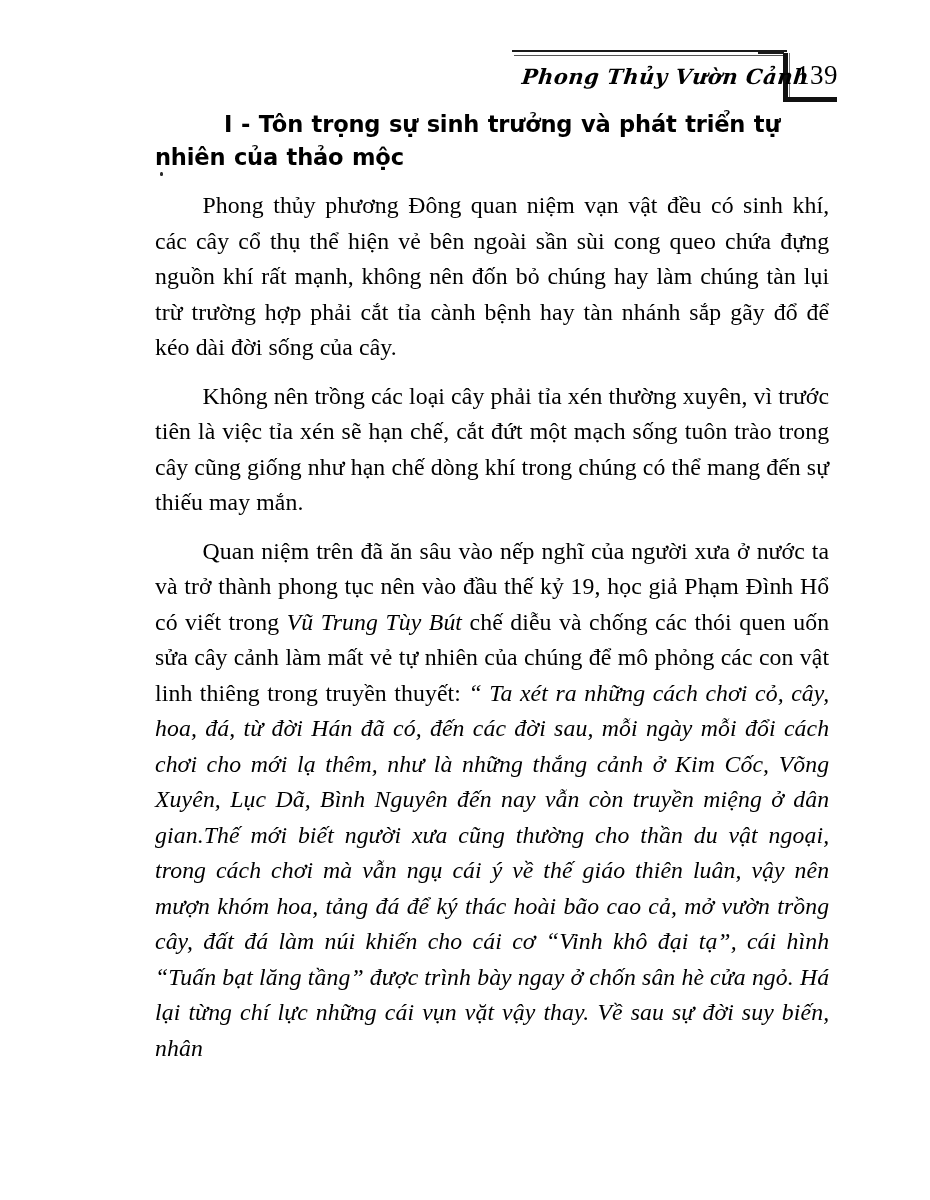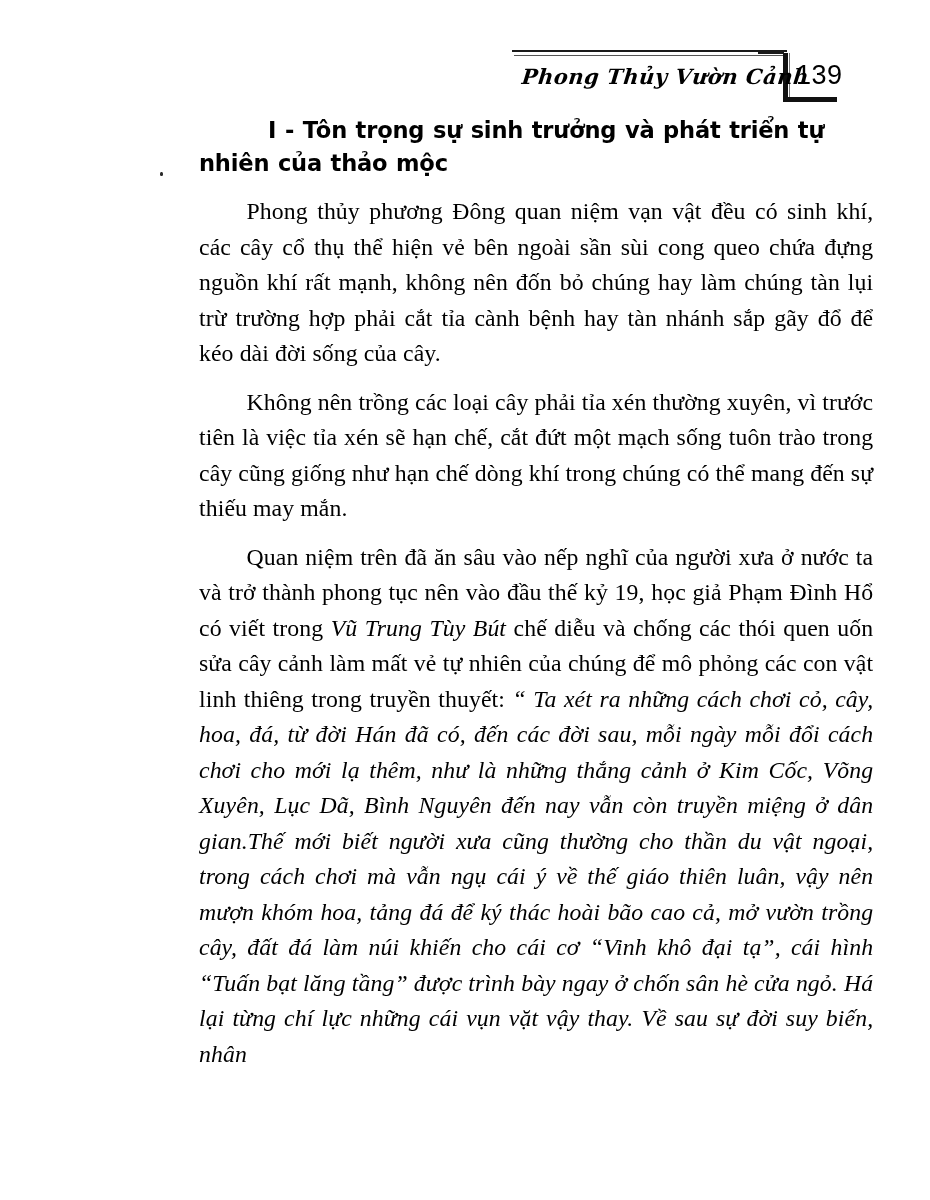--- a/index.html
+++ b/index.html
@@ -87,33 +87,32 @@
     font-weight: bold;
     font-size: 21px;
     letter-spacing: 0.5px;
     white-space: nowrap;
     transform: skewX(-6deg);
   }
   .header-folio {
     position: absolute;
     top: 12px;
     left: 284px;
-    font-family: Liberation Sans, sans-serif;
+    font-family: Liberation Serif, serif;
     font-size: 27px;
     letter-spacing: 0.5px;
     line-height: 1;
   }
 
   
   .text-block {
     position: absolute;
-    top: 114px;
+    top: 108px;
     left: 155px;
     width: 681px;
-    margin-left: 44px;
   }
 
   .section-heading {
     font-family: "DejaVu Sans", "Liberation Sans", sans-serif;
     font-weight: bold;
     font-size: 23.5px;
     line-height: 33px;
     letter-spacing: -0.2px;
     text-indent: 72px;
     margin: 0 0 14px 0;

